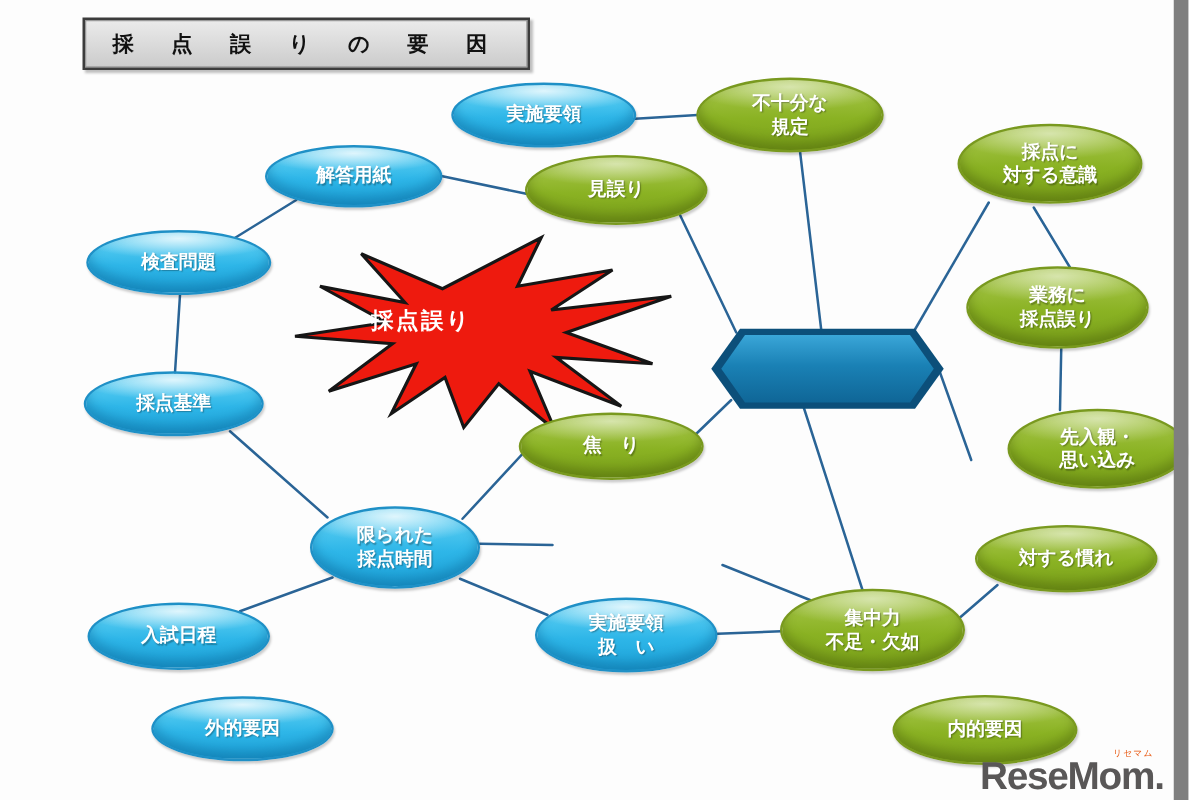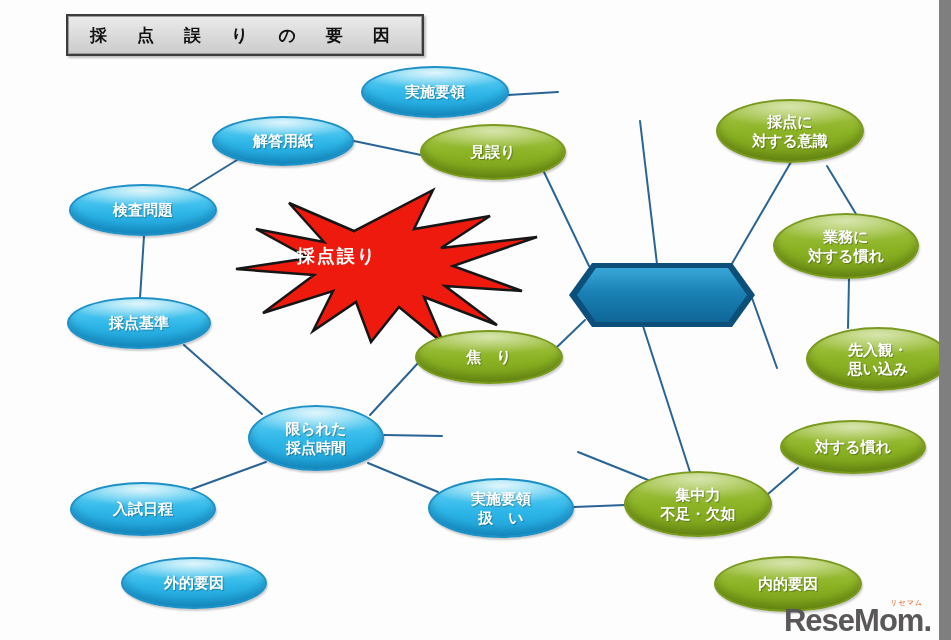--- a/index.html
+++ b/index.html
@@ -85,27 +85,29 @@
     </g>
   </svg>
 
   <div class="title-box">
     <span>採点誤りの要因</span>
   </div>
 
   <div class="star-label">採点誤り</div>
 
   <div class="node blue" style="left:361px;top:66px;width:148px;height:52px;"><span>実施要領</span></div>
+  <div class="node green" style="left:557px;top:62px;width:150px;height:60px;"><span>不十分な
+規定</span></div>
   <div class="node blue" style="left:212px;top:116px;width:142px;height:50px;"><span>解答用紙</span></div>
   <div class="node green" style="left:420px;top:124px;width:146px;height:56px;"><span>見誤り</span></div>
-  <div class="node green" style="left:716px;top:99px;width:148px;height:64px;"><span>採点に
+  <div class="node green" style="left:766px;top:99px;width:148px;height:64px;"><span>採点に
 対する意識</span></div>
   <div class="node blue" style="left:69px;top:184px;width:148px;height:52px;"><span>検査問題</span></div>
   <div class="node green" style="left:773px;top:213px;width:146px;height:66px;"><span>業務に
-対する慣れ</span></div>
+採点誤り</span></div>
   <div class="node blue" style="left:67px;top:297px;width:144px;height:52px;"><span>採点基準</span></div>
   <div class="node green" style="left:806px;top:327px;width:144px;height:64px;"><span>先入観・
 思い込み</span></div>
   <div class="node green" style="left:415px;top:330px;width:148px;height:54px;"><span>焦　り</span></div>
   <div class="node blue" style="left:248px;top:405px;width:136px;height:66px;"><span>限られた
 採点時間</span></div>
   <div class="node green" style="left:780px;top:420px;width:146px;height:54px;"><span>対する慣れ</span></div>
   <div class="node blue" style="left:428px;top:478px;width:146px;height:60px;"><span>実施要領
 扱　い</span></div>
   <div class="node green" style="left:624px;top:471px;width:148px;height:66px;"><span>集中力

